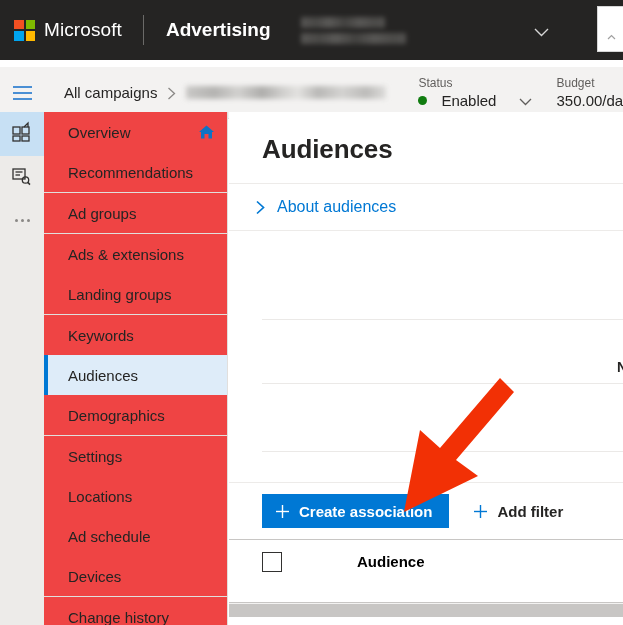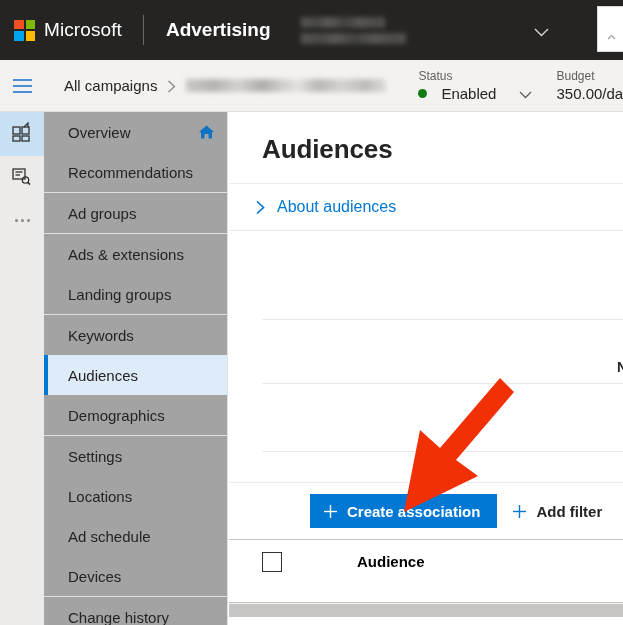--- a/index.html
+++ b/index.html
@@ -62,21 +62,21 @@
     width: 26px; height: 46px;
     background: #ffffff;
     border: 1px solid #d6d6d6;
     border-right: none;
     overflow: hidden;
   }
   .top-popup .pchev { position: absolute; left: 9px; top: 19px; }
 
   
   .subbar {
-    position: absolute; top: 60px; left: 0; width: 623px; height: 52px;
+    position: absolute; top: 67px; left: 0; width: 623px; height: 52px;
     background: #f3f2f1;
     border-bottom: 1px solid #e1dfdd;
     display: flex; align-items: center;
   }
   .hamburger {
     width: 44px; height: 52px;
     display: flex; align-items: center; justify-content: center;
     flex: 0 0 44px;
   }
   .hamburger .bars { width: 19px; }
@@ -132,21 +132,21 @@
     gap: 3px;
   }
   .rail-dots i {
     width: 3px; height: 3px; border-radius: 50%; background: #8a8886;
     display: block;
   }
 
   
   .sidenav {
     position: absolute; top: 112px; left: 44px; width: 184px; height: 513px;
-    background: #a3a3a3;
+    background: #ef4444;
     border-right: 1px solid #e1dfdd;
     overflow: hidden;
   }
   .nav-group { border-bottom: 1px solid #e1dfdd; }
   .nav-group:last-child { border-bottom: none; }
   .nav-item {
     position: relative;
     height: 40px;
     display: flex; align-items: center;
     padding-left: 24px; padding-right: 12px;
@@ -202,22 +202,21 @@
   .y-clip {
     position: absolute; right: 0; top: 128px;
     font-size: 14px; font-weight: 700; color: #252423;
     width: 6px; overflow: hidden; white-space: nowrap;
   }
 
   .action-bar {
     height: 56px;
     display: flex; align-items: center;
     padding-left: 33px;
-    gap: 15px;
-    margin-left: 48px;
+    gap: 24px;
   }
   .btn-primary {
     background: #0078d4;
     border: none;
     color: #ffffff;
     height: 34px;
     padding: 0 17px 0 13px;
     display: flex; align-items: center; gap: 9px;
     font-family: "Liberation Sans", sans-serif;
     font-size: 15px; font-weight: 600;

